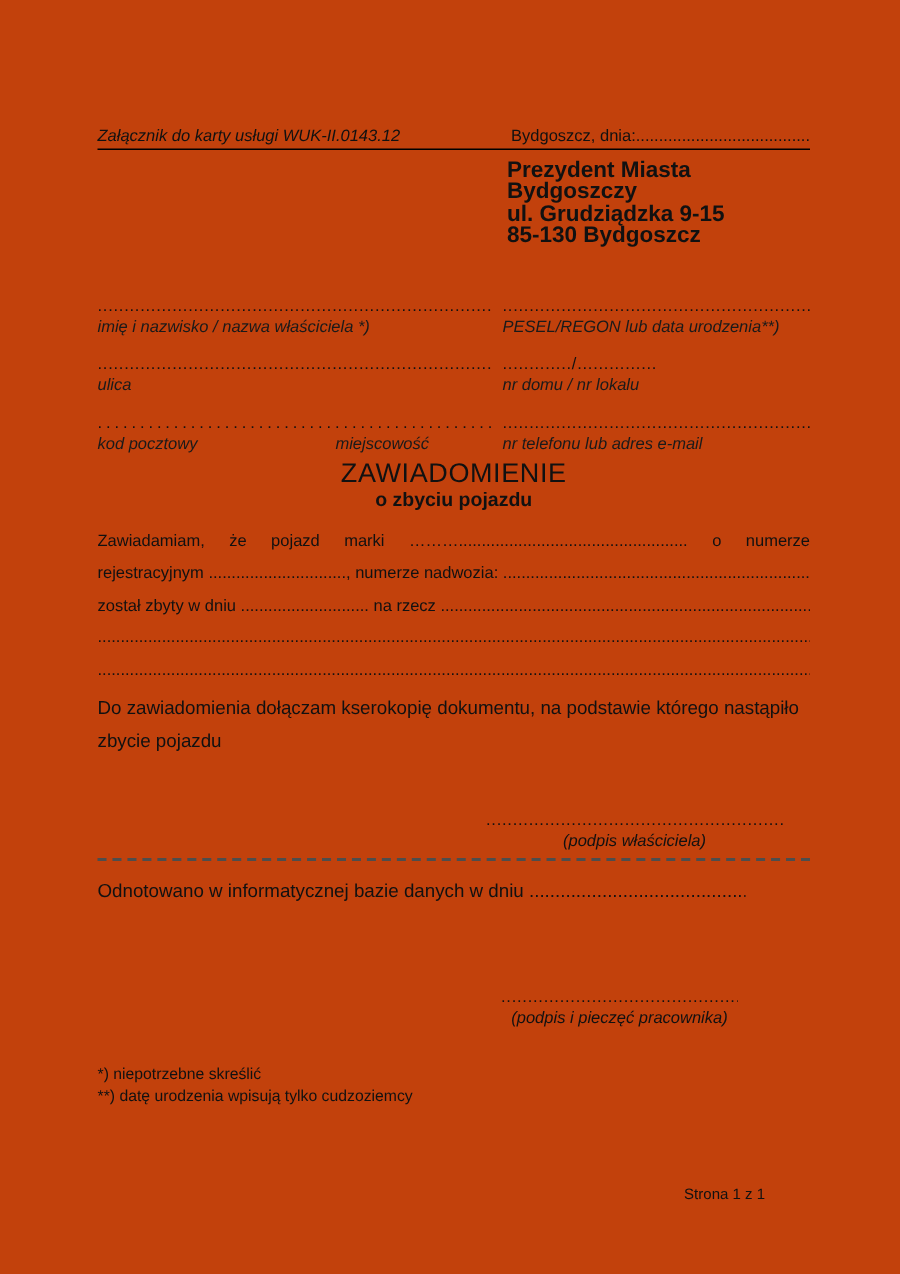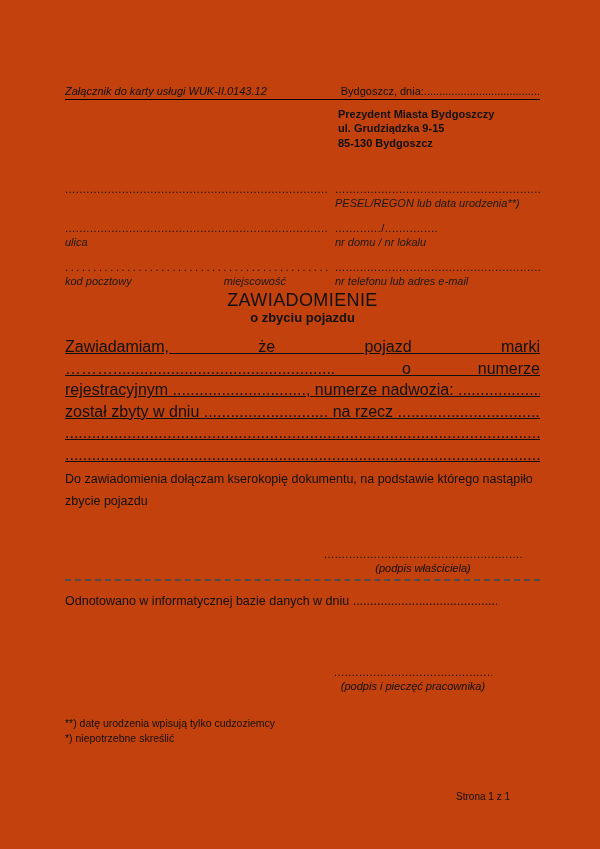--- a/index.html
+++ b/index.html
@@ -28,21 +28,21 @@
     font-size: 11px;
     line-height: 12px;
   }
   .header-attachment { font-style: italic; }
   .header-citydate { white-space: nowrap; }
   
   .recipient {
     margin-top: 7px;
     margin-left: 273px;
     font-weight: bold;
-    font-size: 11px;
+    font-size: 15px;
     line-height: 14.4px;
   }
   
   .fields { margin-top: 33px; }
   .field-row {
     display: grid;
     grid-template-columns: 263px 205px;
     column-gap: 7px;
     margin-bottom: 12px;
   }
@@ -76,21 +76,21 @@
     letter-spacing: 0.4px;
     line-height: 20px;
   }
   .doc-subtitle {
     text-align: center;
     font-size: 13px;
     font-weight: bold;
     line-height: 15px;
   }
   
-  .body-text { margin-top: 11px; font-size: 16px; text-decoration: underline; }
+  .body-text { margin-top: 11px; font-size: 11px; }
   .body-line {
     line-height: 21.5px;
     white-space: nowrap;
     overflow: hidden;
   }
   .body-line.justify {
     white-space: normal;
     text-align: justify;
     text-align-last: justify;
     overflow: visible;
@@ -177,20 +177,21 @@
     <div>Prezydent Miasta Bydgoszczy</div>
     <div>ul. Grudziądzka 9-15</div>
     <div>85-130 Bydgoszcz</div>
   </div>
 
   <div class="fields">
 
     <div class="field-row">
       <div>
         <div class="fill">......................................................................................................................................................................</div>
+        <div class="field-label">imię i nazwisko / nazwa właściciela *)</div>
       </div>
       <div>
         <div class="fill">......................................................................................................................................................................</div>
         <div class="field-label">PESEL/REGON lub data urodzenia**)</div>
       </div>
     </div>
 
     <div class="field-row">
       <div>
         <div class="fill">......................................................................................................................................................................</div>
@@ -239,19 +240,19 @@
   <div class="dashed-divider"></div>
 
   <div class="recorded-line">Odnotowano w informatycznej bazie danych w dniu ..................................................</div>
 
   <div class="sig-clerk">
     <div class="sig-fill">......................................................................................................................................................................</div>
     <div class="sig-caption">(podpis i pieczęć pracownika)</div>
   </div>
 
   <div class="footnotes">
+    <div>*) niepotrzebne skreślić</div>
     <div>**) datę urodzenia wpisują tylko cudzoziemcy</div>
-    <div>*) niepotrzebne skreślić</div>
   </div>
 
   <div class="page-number">Strona 1 z 1</div>
 
 </div>
 
 </body></html>

